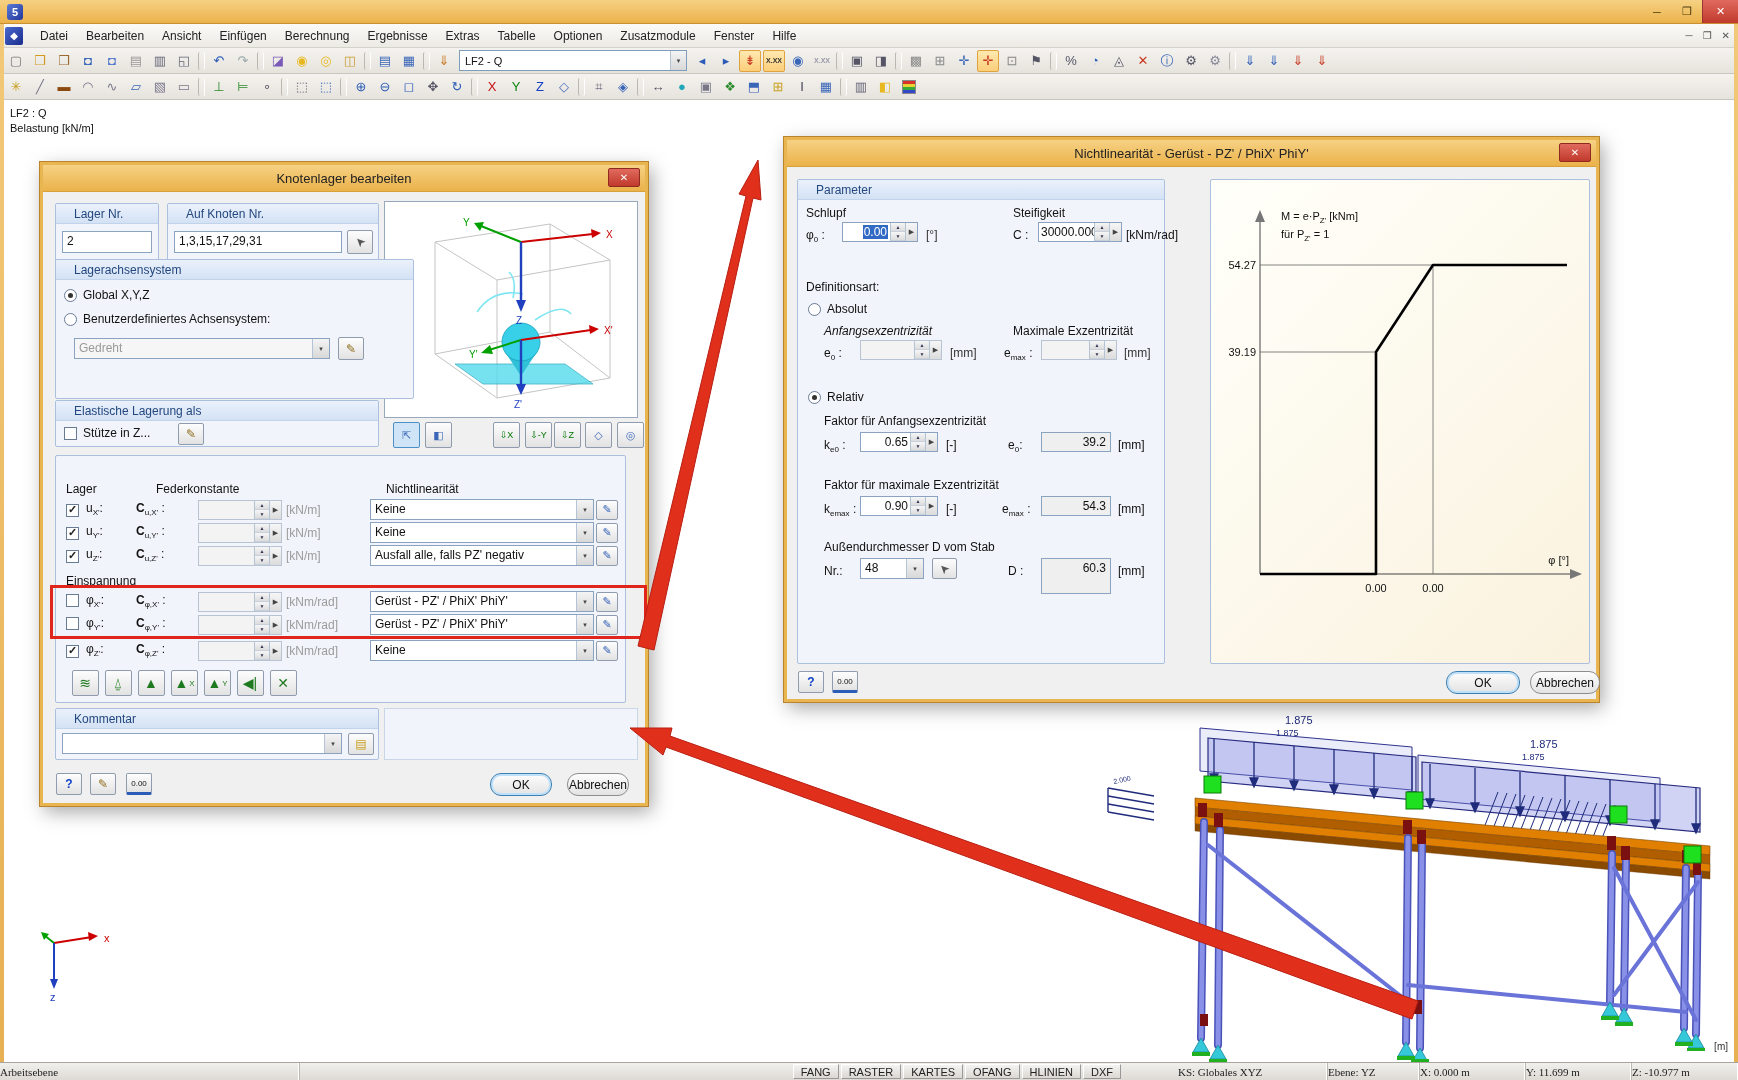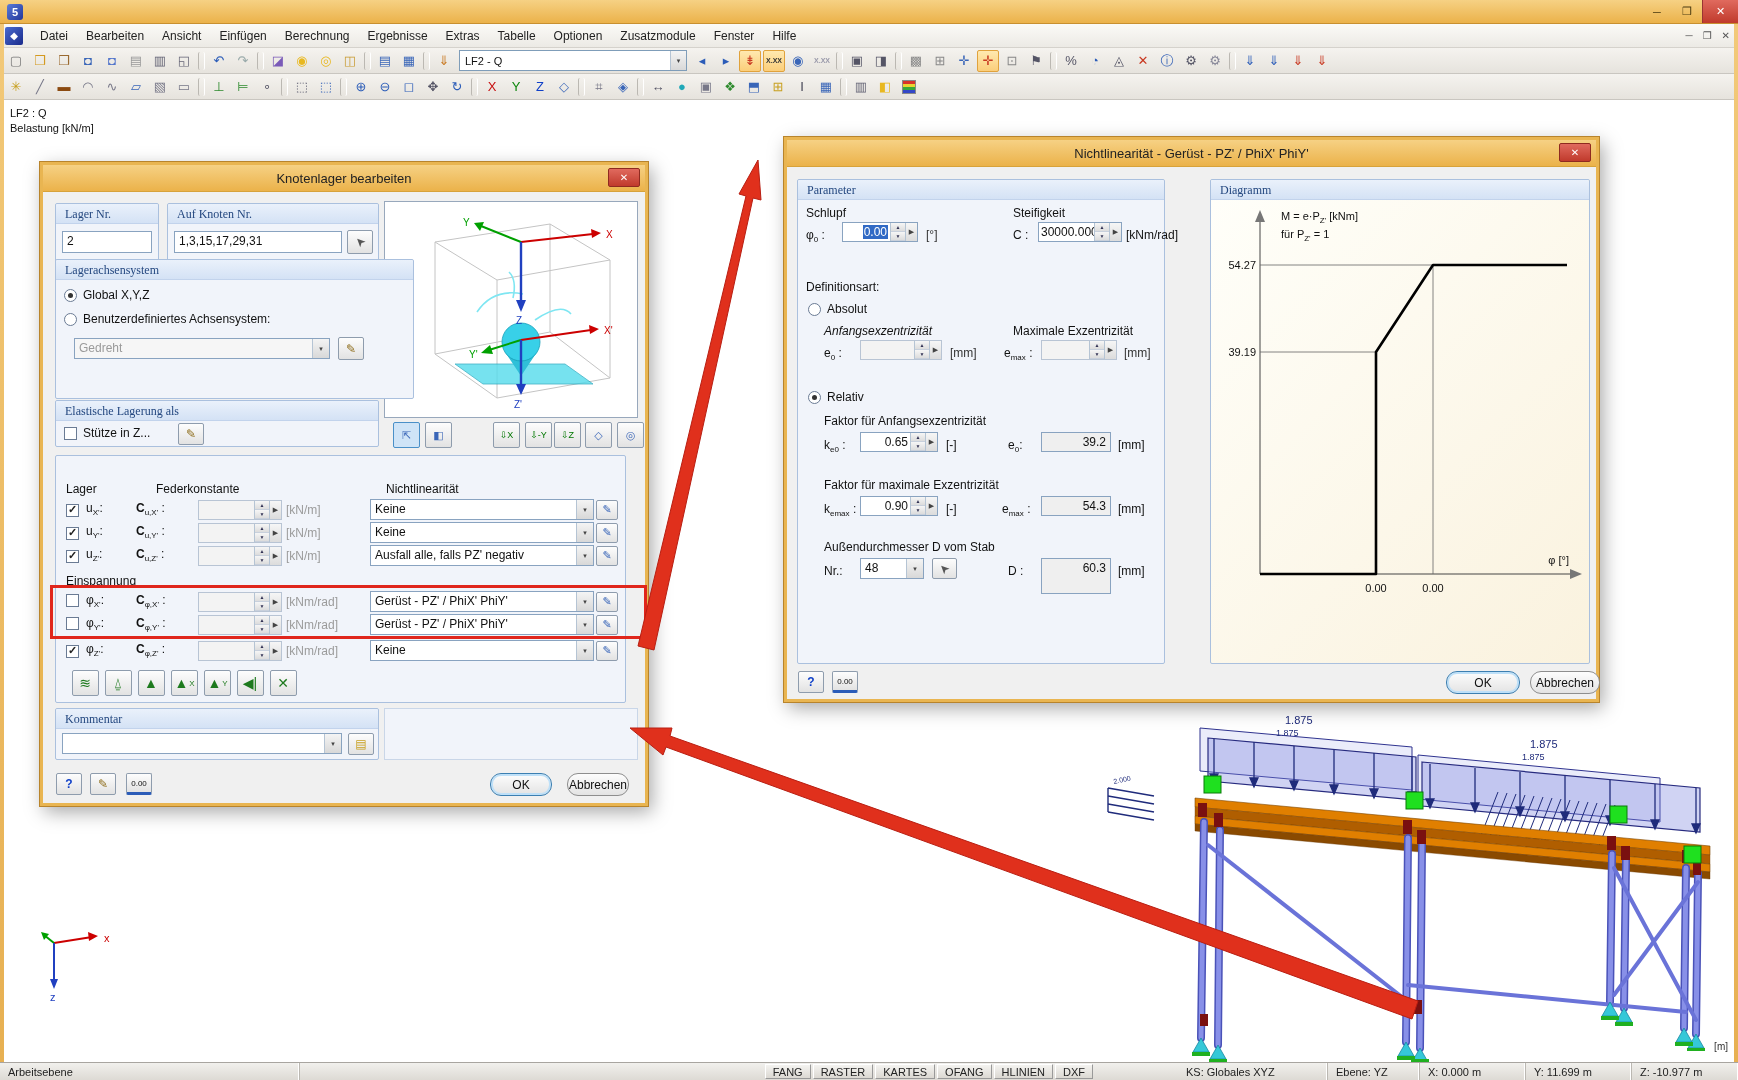--- a/index.html
+++ b/index.html
@@ -53,40 +53,40 @@
 
   
   .viewport { position:absolute; left:4px; top:100px; width:1730px; height:962px; background:#fff; }
   .vp-case { position:absolute; left:6px; top:6px; font-size:11px; color:#111; line-height:15px; }
   .vp-unit { position:absolute; right:6px; bottom:10px; font-size:10px; color:#333; }
 
   
   .statusbar { position:absolute; left:0; bottom:0; width:1738px; height:18px;
     background:linear-gradient(#F1F0ED,#DDDAD4); border-top:1px solid #A8A5A0;
     display:flex; align-items:stretch; font-size:11px; color:#222; }
-  .sb-cell { display:flex; align-items:center; padding:0 8px; border-right:1px solid #BBB8B2;
-    box-shadow:inset -1px 0 0 #fff; white-space:nowrap; }
+  .sb-cell { display:flex; align-items:center; padding:0 0; border-right:1px solid #BBB8B2;
+    box-shadow:inset -1px 0 0 #fff; white-space:nowrap;font-family:Liberation Serif, serif; }
   .sb-left { width:300px; }
   .sb-fill { flex:1; border-right:none; box-shadow:none; }
   .st-btn { display:flex; align-items:center; padding:0 7px; margin:1px 1px; border:1px solid #999;
     border-top-color:#fff; border-left-color:#fff; background:linear-gradient(#F4F3F0,#DBD8D2); }
   .sb-coord { width:106px; justify-content:flex-start; }
 
   
   .dialog { position:absolute; background:#F0F0F0; border:3px solid #E9B551;
     outline:1px solid #B8842C; box-shadow:4px 6px 18px rgba(0,0,0,.35); }
   .dlg-title { height:27px; background:linear-gradient(#F6D184,#EBB24A);
     border-bottom:1px solid #D7A23A; display:flex; align-items:center; justify-content:center;
     font-size:13px; color:#222; position:relative; }
   .dlg-close { position:absolute; right:5px; top:3px; width:32px; height:19px;
     background:linear-gradient(#E06A5E,#C03A2C); border:1px solid #8F2A20; border-radius:2px;
     color:#fff; font-size:10px; display:flex; align-items:center; justify-content:center; }
   .group { position:absolute; border:1px solid #AAC0DE; background:#F1F4FA; border-radius:2px; }
   .group-head { height:20px; background:linear-gradient(#EAF1FB,#D4E2F5); color:#23477F;
-    font-size:12px; padding:3px 9px 0; border-bottom:1px solid #C2D3EC; border-radius:2px 2px 0 0;font-family:Liberation Serif, serif; }
+    font-size:12px; padding:3px 18px 0; border-bottom:1px solid #C2D3EC; border-radius:2px 2px 0 0; }
   .lbl { position:absolute; font-size:12px; color:#111; white-space:nowrap; }
   .lbl.gray { color:#9B9B9B; }
   sub { font-size:8px; }
   .field { position:absolute; background:#fff; border:1px solid #89A3C0; font-size:12px;
     padding:2px 4px; overflow:hidden; white-space:nowrap; }
   .field.ro { background:#EFEFEF; text-align:right; }
   .spin { position:absolute; display:flex; border:1px solid #89A3C0; background:#fff; height:20px; }
   .spin .sv { flex:1; font-size:12px; text-align:right; padding:2px 2px 0 2px; overflow:hidden; }
   .spin .sv .hlsel { background:#316AC5; color:#fff; padding:0 1px; }
   .spin .ud { width:15px; display:flex; flex-direction:column; border-left:1px solid #B5C4D4; }
@@ -1122,21 +1122,20 @@
     </div>
     <div class="sbtn pick" style="left:134px;top:378px;width:25px;height:21px;">
         <span class="g">➤</span>
       </div>
     <div class="lbl" style="left:210px;top:384px;">D :</div>
     <div class="field ro" style="left:243px;top:378px;width:70px;height:36px;">60.3</div>
     <div class="lbl" style="left:320px;top:384px;">[mm]</div>
   </div>
 
   <div class="group" style="left:423px;top:39px;width:380px;height:485px;background:linear-gradient(135deg,#FFFFFA,#FAF2DE);">
-    <div class="group-head">Diagramm</div>
     <svg style="position:absolute;left:0;top:22px;" width="378" height="460" viewBox="0 0 378 460">
 
       <line x1="49" y1="17" x2="49" y2="372" stroke="#444" stroke-width="1"></line>
       <polygon points="49,8 44,20 54,20" fill="#777"></polygon>
       <line x1="49" y1="372" x2="362" y2="372" stroke="#444" stroke-width="1"></line>
       <polygon points="371,372 359,367 359,377" fill="#777"></polygon>
 
       <line x1="49" y1="63" x2="222" y2="63" stroke="#666" stroke-width="0.8"></line>
       <line x1="49" y1="150" x2="165" y2="150" stroke="#666" stroke-width="0.8"></line>
       <line x1="222" y1="63" x2="222" y2="372" stroke="#666" stroke-width="0.8"></line>
@@ -1189,18 +1188,18 @@
       <span class="st-btn">
         <span>OFANG</span>
       </span>
       <span class="st-btn">
         <span>HLINIEN</span>
       </span>
       <span class="st-btn">
         <span>DXF</span>
       </span>
     </div>
-  <div class="sb-cell" style="width:150px;margin-left:84px;">KS: Globales XYZ</div>
+  <div class="sb-cell" style="width:150px;margin-left:56px;">KS: Globales XYZ</div>
   <div class="sb-cell" style="width:92px;">Ebene: YZ</div>
   <div class="sb-cell sb-coord">X:  0.000 m</div>
   <div class="sb-cell sb-coord">Y:  11.699 m</div>
   <div class="sb-cell sb-coord" style="border-right:none;">Z:  -10.977 m</div>
 </div>
 
 </body></html>

